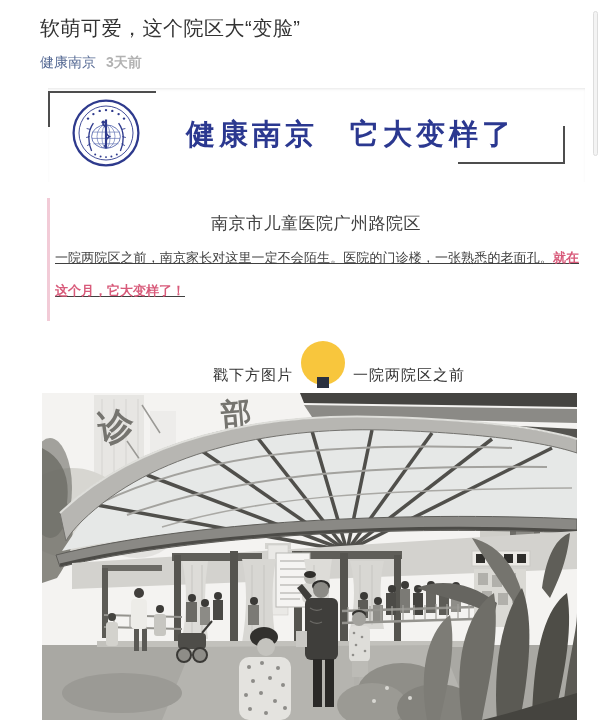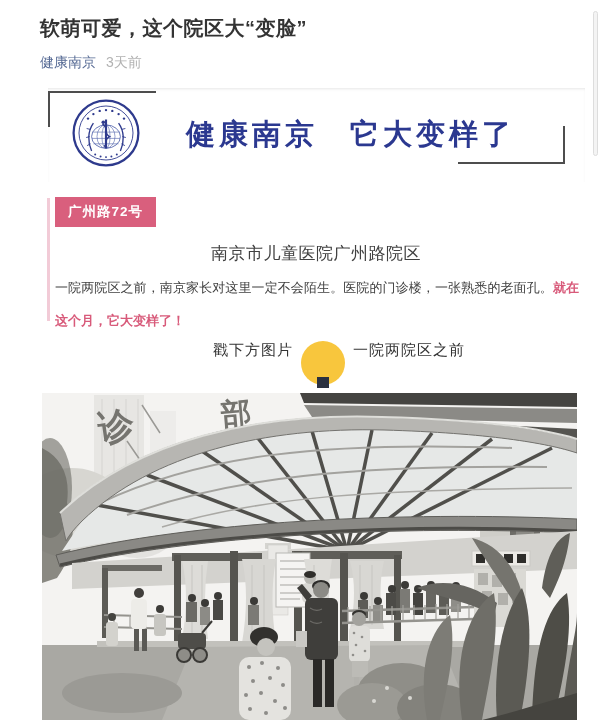--- a/index.html
+++ b/index.html
@@ -10,46 +10,46 @@
     --banner-navy:#2b3890;
     --prompt-yellow:#f8c63d;
     --time-gray:#b2b2b2;
   }
   *{margin:0;padding:0;box-sizing:border-box;}
   html,body{background:#fff;}
   body{font-family:"Liberation Sans","DejaVu Sans",sans-serif;}
   .page{position:relative;width:600px;height:720px;background:#fff;overflow:hidden;}
 
   .title{position:absolute;left:40px;top:15px;width:530px;font-size:20px;
-         font-weight:700;color:#333;letter-spacing:.5px;}
+         font-weight:400;color:#333;letter-spacing:.5px;}
   .byline{position:absolute;left:40px;top:54px;font-size:14px;display:flex;gap:10px;align-items:baseline;}
   .byline .author{color:var(--link-blue);font-weight:500;cursor:pointer;}
-  .byline .time{color:var(--time-gray);}
+  .byline .time{color:var(--time-gray);font-weight:bold;}
 
   .banner{position:absolute;left:48px;top:88px;width:537px;height:94px;background:#fff;
           box-shadow:inset 0 2px 3px -1px #e6e6e6;}
   .corner-tl{position:absolute;left:0;top:3px;width:108px;height:36px;
              border-left:2px solid #4d4d4d;border-top:2px solid #4d4d4d;}
   .corner-br{position:absolute;right:20px;bottom:18px;width:107px;height:38px;
              border-right:2px solid #4d4d4d;border-bottom:2px solid #4d4d4d;}
   .logo{position:absolute;left:22px;top:6px;width:72px;height:78px;}
   .slogan{position:absolute;left:138px;top:0;height:100%;display:flex;align-items:center;gap:32px;
           font-size:29px;font-weight:bold;color:var(--banner-navy);letter-spacing:4px;
           font-family:"Liberation Sans","DejaVu Sans",sans-serif;}
 
   .article{position:absolute;left:47px;top:197px;width:530px;}
   .v-line{position:absolute;left:0;top:1px;width:3px;height:123px;background:var(--light-pink);}
   .tag{display:inline-block;margin-left:8px;background:var(--accent-pink);color:#fff;
        font-size:13.5px;font-weight:bold;padding:6px 13px;letter-spacing:1px;}
   .heading{margin:15px 0 0 8px;font-size:17px;font-weight:normal;color:#404040;letter-spacing:.5px;text-align:center;}
   .body-text{margin:6px 0 0 8px;width:524px;font-size:13px;line-height:33px;color:#404040;
-             text-align:justify;letter-spacing:0;}
+             text-align:justify;letter-spacing:0;text-decoration:underline;}
   .body-text .hl{color:var(--highlight-text);font-weight:bold;}
 
-  .prompt-row{position:absolute;left:213px;top:341px;height:44px;display:flex;align-items:flex-start;}
+  .prompt-row{position:absolute;left:213px;top:341px;height:44px;display:flex;align-items:flex-end;}
   .prompt-text{font-size:15px;color:#333;letter-spacing:1px;}
   .pointer-wrap{position:relative;width:44px;height:44px;margin:0 8px;}
   .pointer-circle{position:absolute;inset:0;background:var(--prompt-yellow);border-radius:50%;}
   .pointer-square{position:absolute;left:16px;bottom:-3px;width:12px;height:11px;background:#2b3140;}
 
   .photo{position:absolute;left:42px;top:393px;width:535px;height:327px;overflow:hidden;cursor:pointer;}
   .photo svg{display:block;}
 
   .scrollbar{position:absolute;right:2px;top:11px;width:5px;height:145px;background:#f4f4f4;
              border:1px solid #ddd;border-radius:3px;}
@@ -98,21 +98,20 @@
       <path d="M23,54 l-4,2 M22,46 l-4,1 M22.5,38 l-4,-1 M57,54 l4,2 M58,46 l4,1 M57.5,38 l4,-1" stroke="#2e3a8d" stroke-width="1"></path>
     </svg>
     <div class="slogan">
       <span>健康南京</span>
       <span>它大变样了</span>
     </div>
   </div>
 
   <div class="article">
     <div class="v-line"></div>
-    <div class="tag">广州路72号</div>
     <p class="heading">南京市儿童医院广州路院区</p>
     <p class="body-text"><span>一院两院区之前，南京家长对这里一定不会陌生。医院的门诊楼，一张熟悉的老面孔。</span><span class="hl">就在这个月，它大变样了！</span></p>
   </div>
 
   <div class="prompt-row">
     <span class="prompt-text">戳下方图片</span>
     <div class="pointer-wrap">
       <div class="pointer-circle"></div>
       <div class="pointer-square"></div>
     </div>

